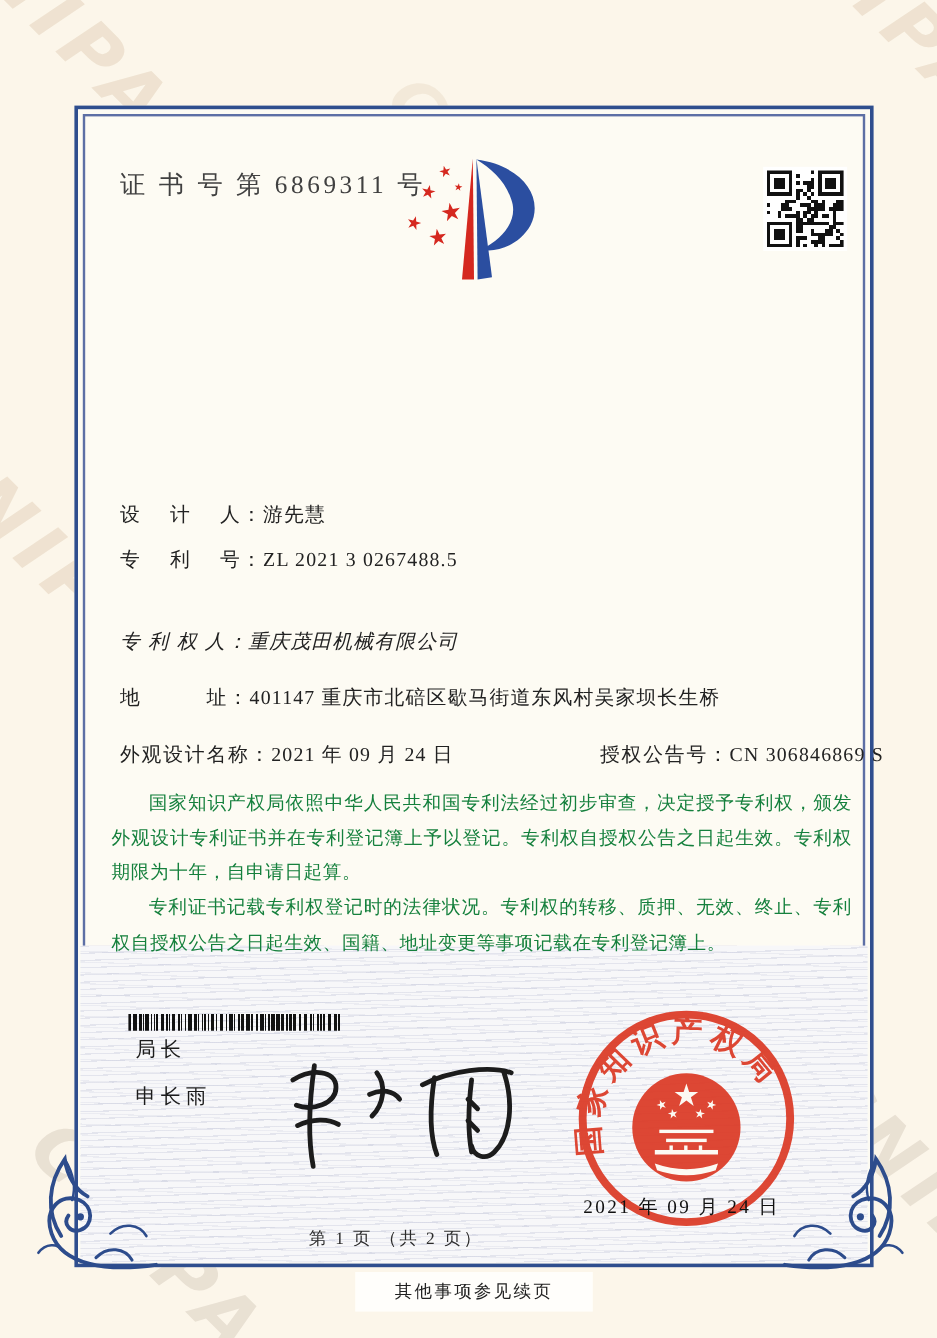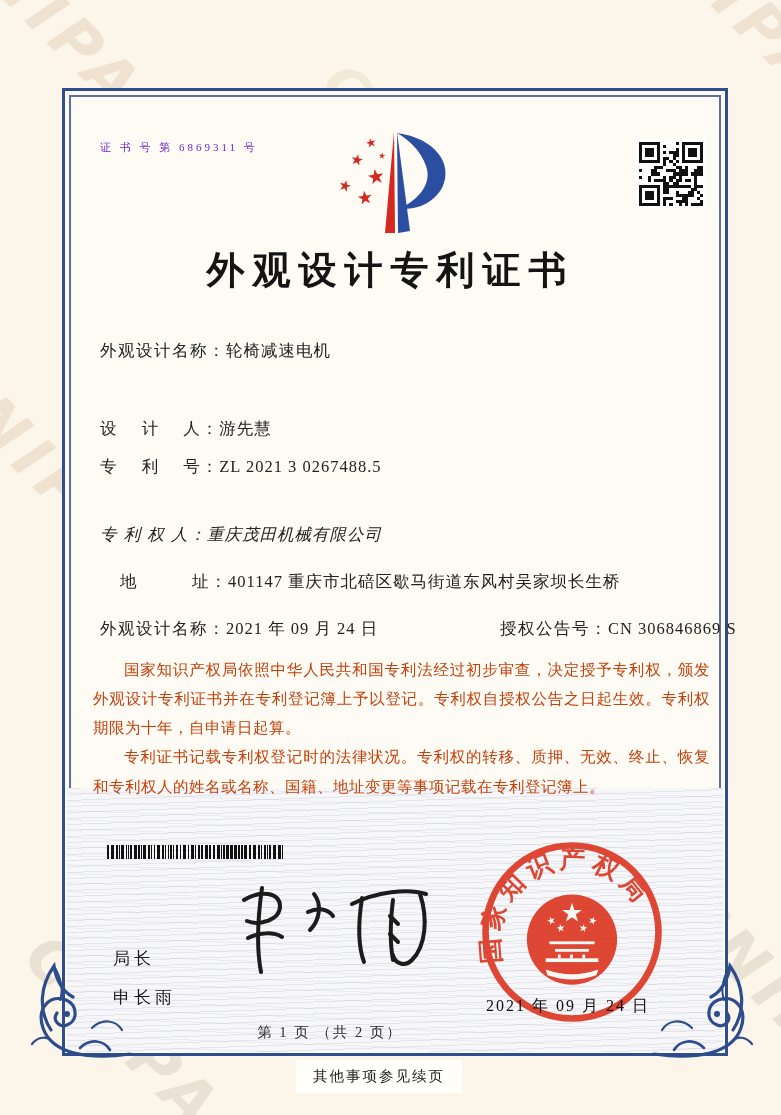--- a/index.html
+++ b/index.html
@@ -25,52 +25,52 @@
   .frame-inner { position:absolute; left:4px; top:4px; right:4px; bottom:4px;
                  border:2px solid #5d6fa5; }
 
   
   .band { position:absolute; left:67px; top:788px; width:656px; height:264px;
           background:
             repeating-linear-gradient(178deg, rgba(148,154,188,0.20) 0 1px, rgba(255,255,255,0) 1px 6px),
             repeating-linear-gradient(182deg, rgba(148,154,188,0.12) 0 1px, rgba(255,255,255,0) 1px 9px),
             #f7f7f9; }
 
-  .cert-no { position:absolute; left:100px; top:140px; font-size:11px; letter-spacing:3px; color:#6d28d9; }
+  .cert-no { position:absolute; left:100px; top:140px; font-size:21px; letter-spacing:3px; color:#404040; }
 
   .logo { position:absolute; left:337px; top:130px; }
   .qr   { position:absolute; left:636px; top:139px; width:70px; height:70px; background:#fff; padding:3px; }
 
   .title { position:absolute; left:0; top:245px; width:781px; text-align:center;
            font-size:38px; font-weight:bold; letter-spacing:8px; color:#141414; }
 
   .field { position:absolute; left:100px; font-size:16.5px; color:#222; letter-spacing:1px; white-space:nowrap; }
   .field .lab { letter-spacing:1.5px; }
   .f1{ top:340px; } .f2{ top:386px;margin-top:32px; } .f3{ top:456px; } .f4{ top:478px; }
-  .f5{ top:524px;font-style:italic; } .f6{ top:571px;margin-left:20px; } .f7{ top:618px; }
+  .f5{ top:524px;font-style:italic; } .f6{ top:571px; } .f7{ top:618px; }
   .grant-no { position:absolute; left:400px; top:0;text-align:center; }
 
   .paras { position:absolute; left:93px; top:655px; width:617px; font-size:15.5px;
-           color:#c2410c; line-height:1.88; text-align:justify; letter-spacing:0.5px; }
+           color:#15803d; line-height:1.88; text-align:justify; letter-spacing:0.5px; }
   .paras p { text-indent:2em; }
 
   .barcode { position:absolute; left:107px; top:845px; width:180px; height:14px; }
 
-  .signer { position:absolute; left:113px; top:939px; font-family:"Liberation Sans","DejaVu Sans",sans-serif;
+  .signer { position:absolute; left:113px; top:855px; font-family:"Liberation Sans","DejaVu Sans",sans-serif;
             font-size:17px; color:#1c1c1c; letter-spacing:4px; line-height:2.3; }
   .signature { position:absolute; left:230px; top:868px; }
 
   .seal { position:absolute; left:468px; top:838px; }
   .seal-date { position:absolute; left:486px; top:996px; font-size:16px; color:#111;
                letter-spacing:2px; white-space:nowrap; }
 
   .page-num { position:absolute; left:62px; top:1023px; width:536px; text-align:center;
               font-size:14.5px; color:#2b2b2b; letter-spacing:2px; }
 
-  .cont-note { position:absolute; left:296px; top:1060px; width:166px; height:33px;
+  .cont-note { position:absolute; left:296px; top:1060px; width:198px; height:33px;
                background:#fffefb; display:flex; align-items:center; justify-content:center;
                font-size:14.5px; color:#222; letter-spacing:2px; }
 
   .flourish { position:absolute; }
   .flourish.fl-left  { left:18px;  top:958px; }
   .flourish.fl-right { left:648px; top:958px; transform:scaleX(-1); }
 </style>
 </head>
 <body>
 
@@ -240,25 +240,21 @@
         <rect x="10" y="20" width="1" height="1" fill="#111"></rect>
         <rect x="13" y="20" width="1" height="1" fill="#111"></rect>
         <rect x="15" y="20" width="1" height="1" fill="#111"></rect>
         <rect x="17" y="20" width="1" height="1" fill="#111"></rect>
         <rect x="18" y="20" width="1" height="1" fill="#111"></rect>
         <rect x="19" y="20" width="1" height="1" fill="#111"></rect>
         <rect x="20" y="20" width="1" height="1" fill="#111"></rect>
       </svg>
   </div>
 
-  <div class="title">外观设计专利证书</div>
-
-  <div class="field f1">
-    <span class="lab">外观设计名称：</span><span>轮椅减速电机</span>
-  </div>
+
   <div class="field f2">
     <span class="lab">设　 计 　人：</span><span>游先慧</span>
   </div>
   <div class="field f3">
     <span class="lab">专　 利 　号：</span><span>ZL 2021 3 0267488.5</span>
   </div>
   <div class="field f5">
     <span class="lab">专 利 权 人：</span><span>重庆茂田机械有限公司</span>
   </div>
   <div class="field f6">
@@ -268,21 +264,21 @@
     <span>
       <span class="lab">外观设计名称：</span><span>2021 年 09 月 24 日</span>
     </span>
     <span class="grant-no">
       <span class="lab">授权公告号：</span><span>CN 306846869 S</span>
     </span>
   </div>
 
   <div class="paras">
     <p>国家知识产权局依照中华人民共和国专利法经过初步审查，决定授予专利权，颁发外观设计专利证书并在专利登记簿上予以登记。专利权自授权公告之日起生效。专利权期限为十年，自申请日起算。</p>
-    <p>专利证书记载专利权登记时的法律状况。专利权的转移、质押、无效、终止、恢复和专利权人的姓名或名称、国籍、地址变更等事项记载在专利登记簿上。</p>
+    <p>专利证书记载专利权登记时的法律状况。专利权的转移、质押、无效、终止、专利权自授权公告之日起生效、国籍、地址变更等事项记载在专利登记簿上。</p>
   </div>
 
   <div class="barcode">
     <svg id="bc-svg" width="180" height="14" viewBox="0 0 180 14" shape-rendering="crispEdges">
         <rect x="0" y="0" width="2" height="14" fill="#111"></rect>
         <rect x="4" y="0" width="3" height="14" fill="#111"></rect>
         <rect x="9" y="0" width="2" height="14" fill="#111"></rect>
         <rect x="12" y="0" width="1" height="14" fill="#111"></rect>
         <rect x="14" y="0" width="3" height="14" fill="#111"></rect>
         <rect x="19" y="0" width="1" height="14" fill="#111"></rect>

